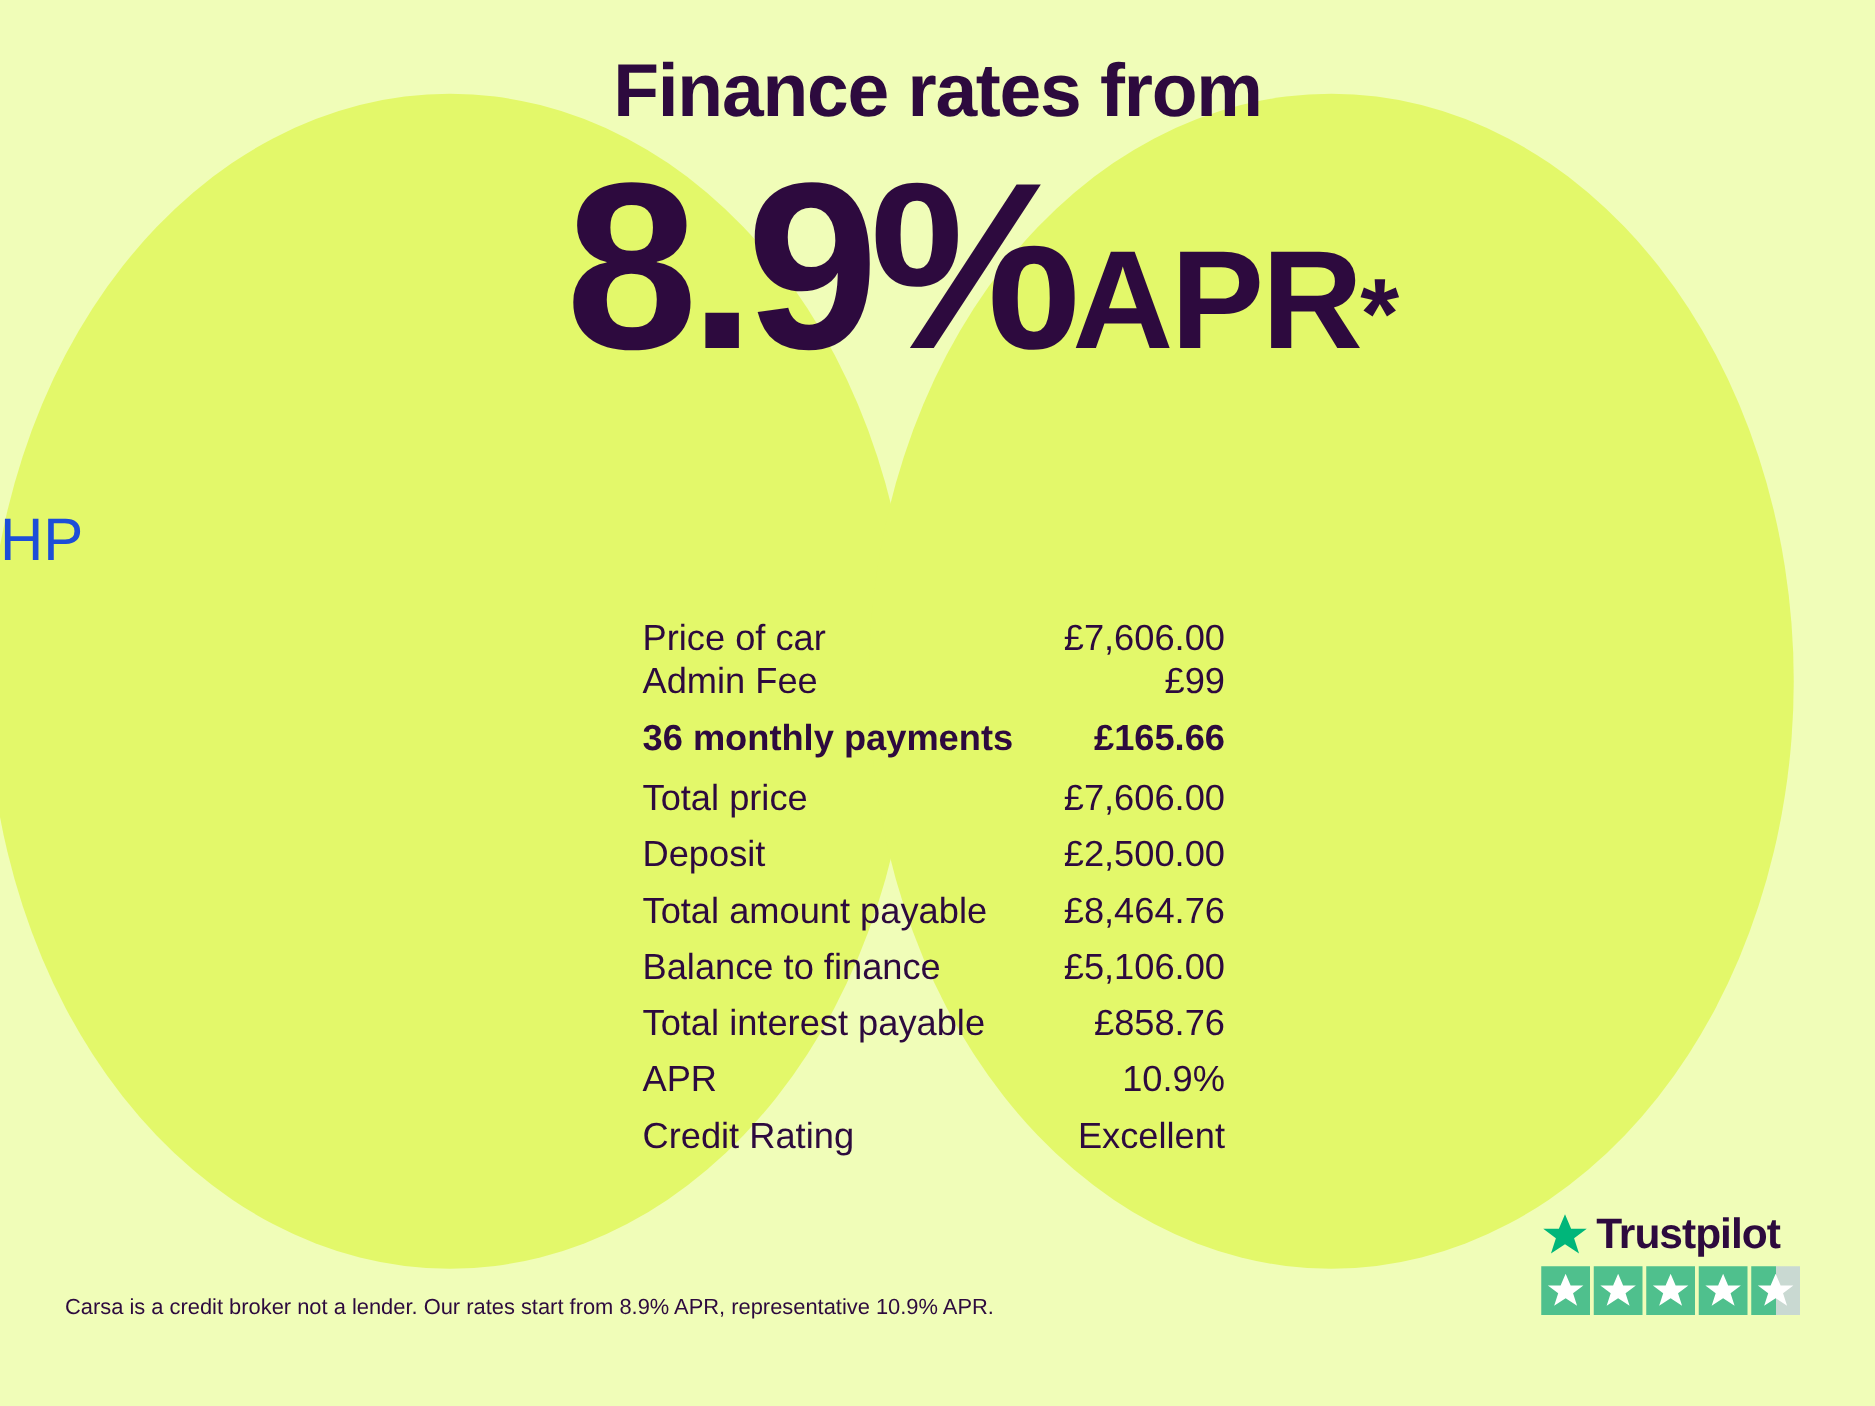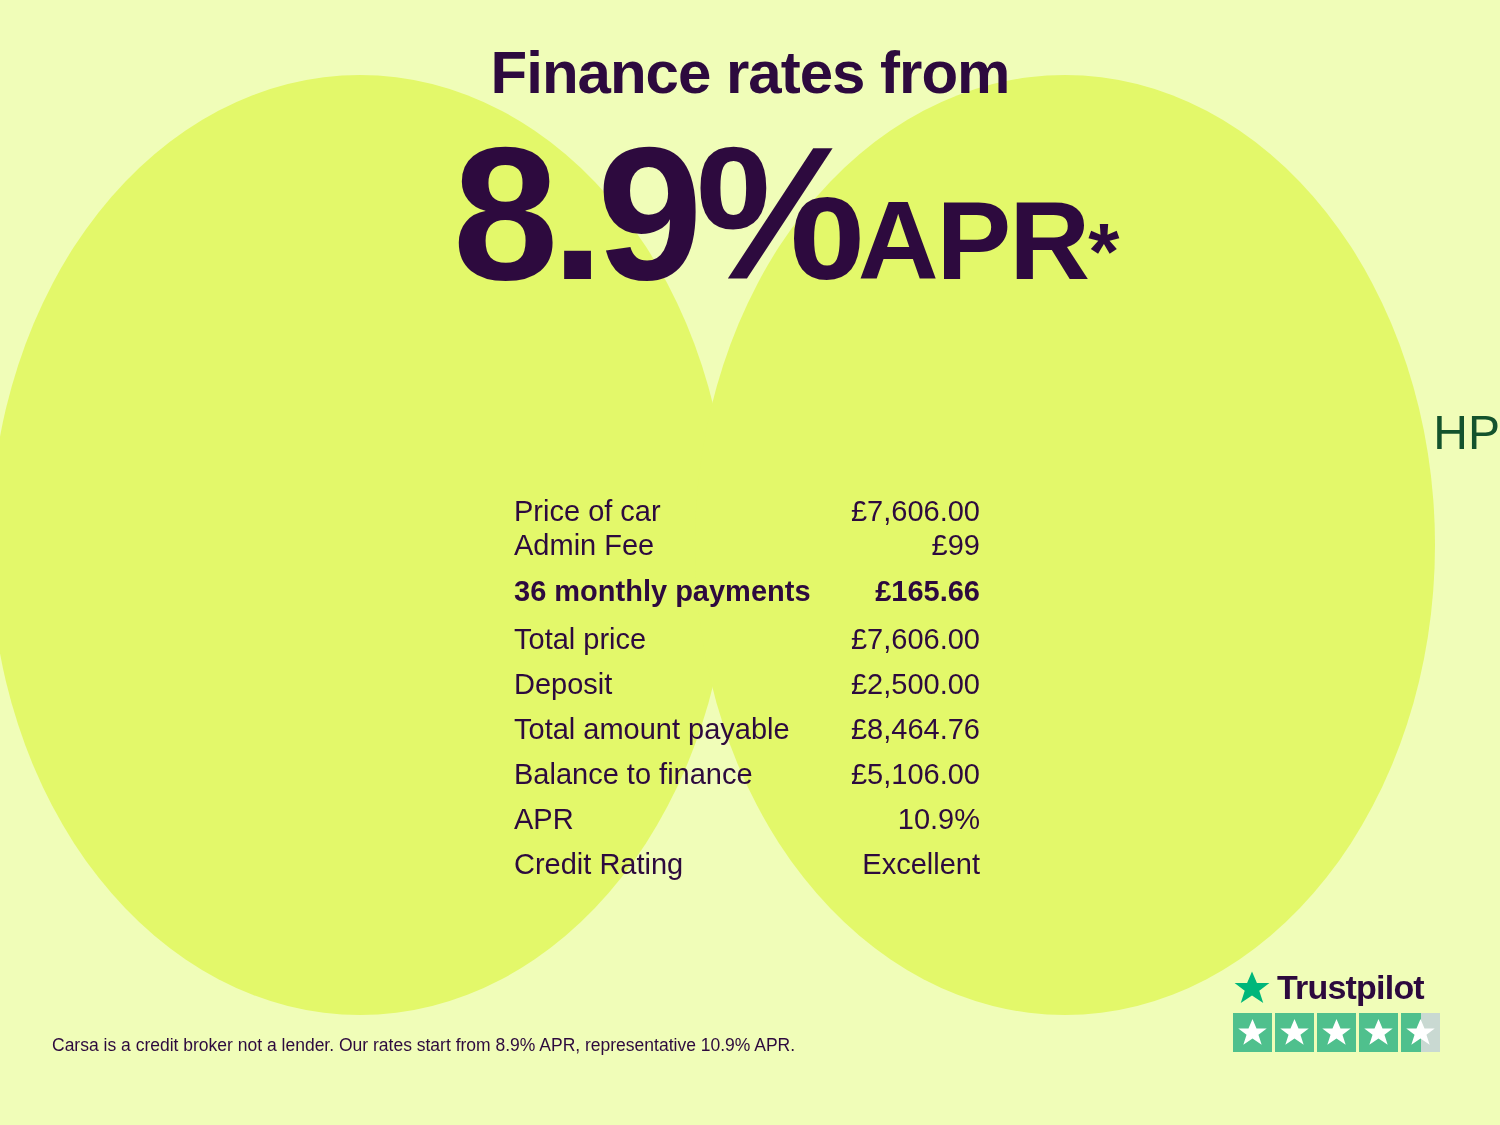--- a/index.html
+++ b/index.html
@@ -82,24 +82,24 @@
   .apr-star {
     font-size: 80px;
     font-weight: bold;
     vertical-align: baseline;
   }
   .plan-title {
     position: absolute;
     top: 405px;
     left: 0;
     width: 1500px;
-    text-align: right;
+    text-align: left;
     font-size: 48px;
     font-weight: normal;
-    color: #14532d;
+    color: #1d4ed8;
     letter-spacing: 0px;
   }
   .table {
     position: absolute;
     top: 494px;
     left: 486px;
     width: 494px;
   }
   .row {
     display: flex;
@@ -222,20 +222,24 @@
       <div class="row gap-md">
         <span class="label">Total amount payable</span>
         <span class="value">£8,464.76</span>
       </div>
 
       <div class="row gap-md">
         <span class="label">Balance to finance</span>
         <span class="value">£5,106.00</span>
       </div>
 
+      <div class="row gap-md">
+        <span class="label">Total interest payable</span>
+        <span class="value">£858.76</span>
+      </div>
 
       <div class="row gap-md">
         <span class="label">APR</span>
         <span class="value">10.9%</span>
       </div>
 
       <div class="row gap-md">
         <span class="label">Credit Rating</span>
         <span class="value">Excellent</span>
       </div>

